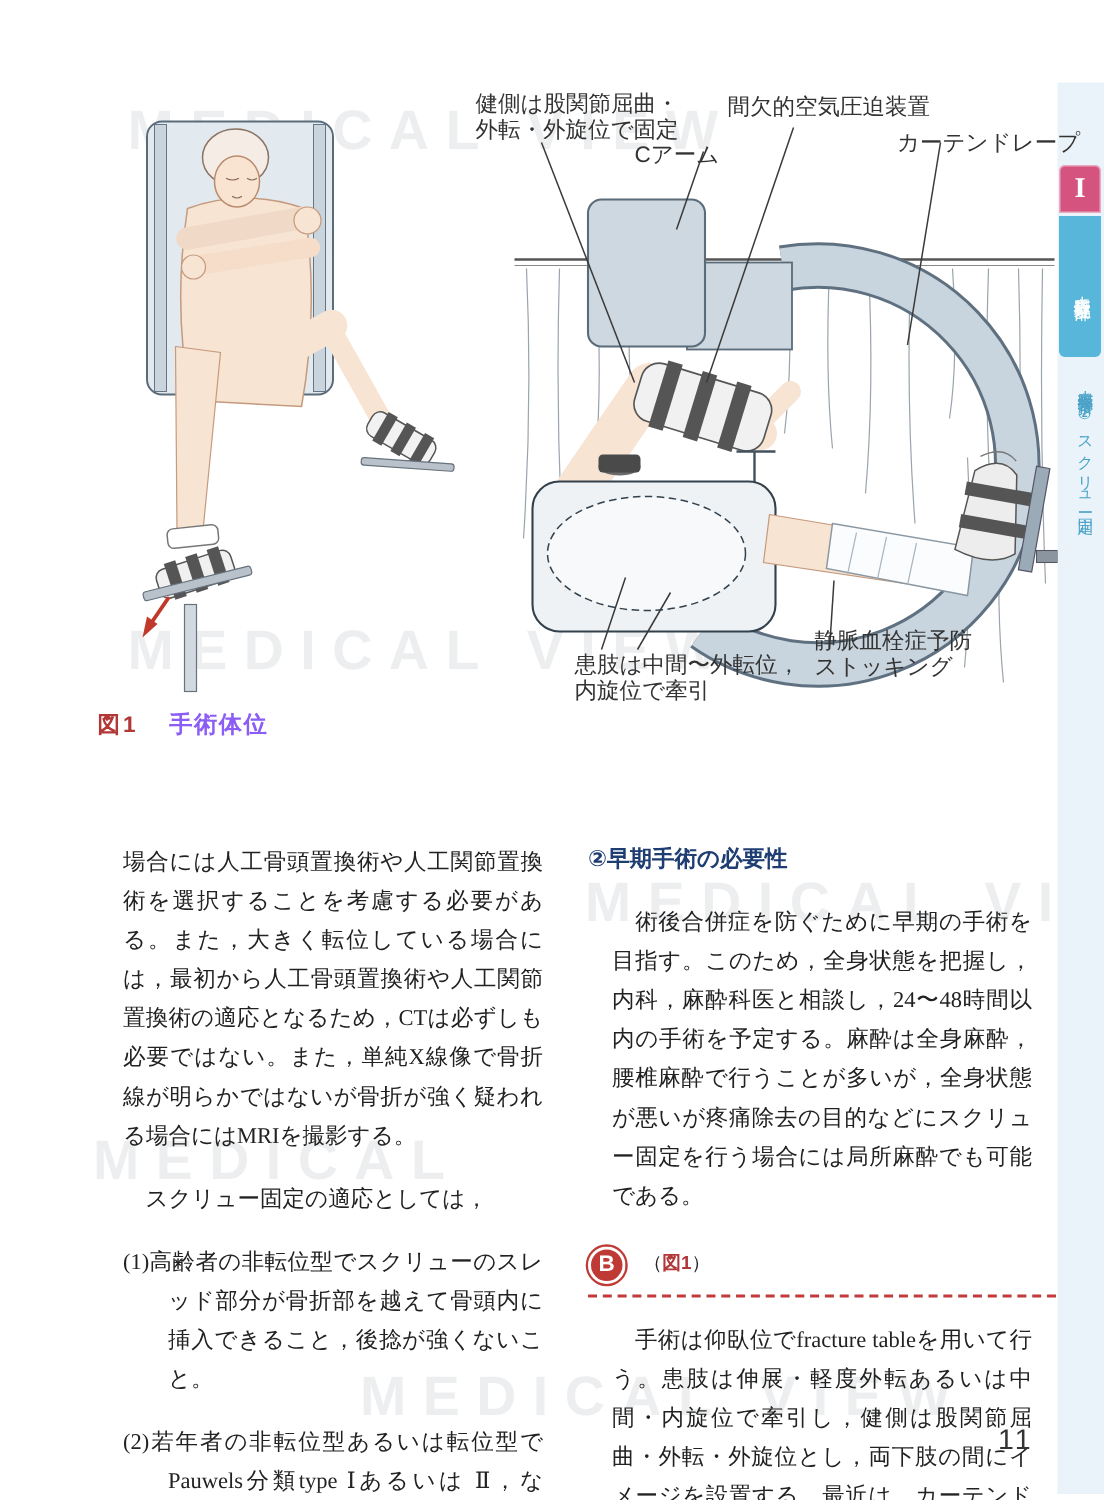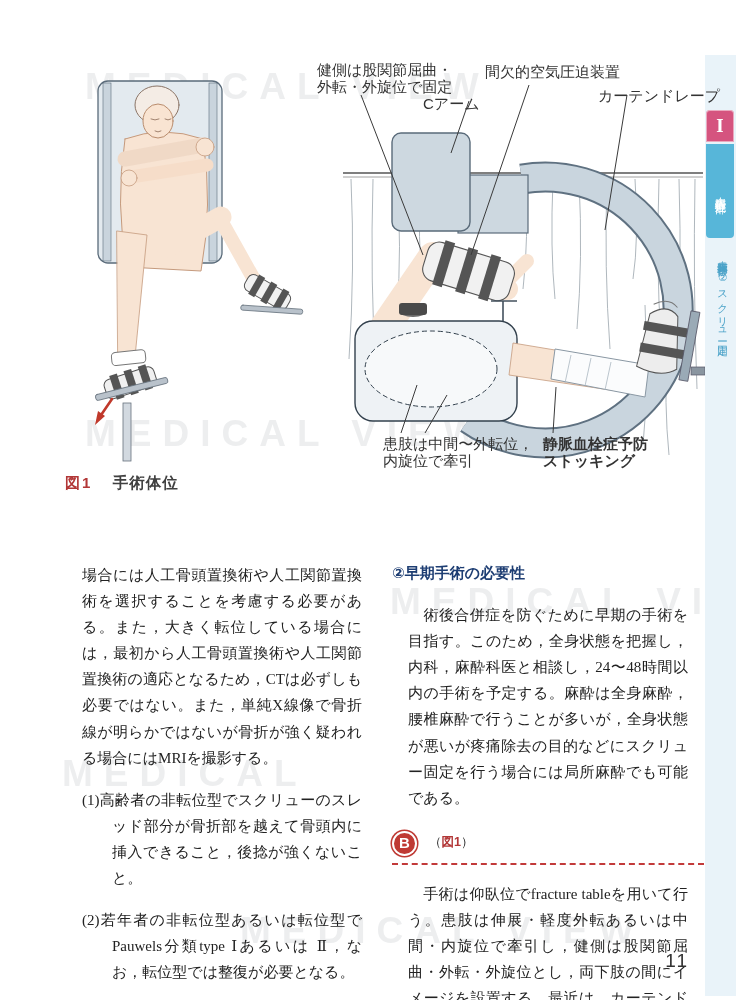--- a/index.html
+++ b/index.html
@@ -20,21 +20,21 @@
   .region-tab span{writing-mode:vertical-rl;text-orientation:upright;color:#fff;
             font-family:"Liberation Sans","DejaVu Sans",sans-serif;font-size:11.5px;letter-spacing:1px;}
   .side-section{position:absolute;top:252px;right:9px;writing-mode:vertical-rl;text-orientation:upright;
             color:#4aa2c8;font-family:"Liberation Sans","DejaVu Sans",sans-serif;font-size:10.5px;letter-spacing:1px;}
   
   .figure{position:absolute;left:55px;top:55px;width:650px;height:460px;}
   .fig-label{position:absolute;font-family:"Liberation Sans","DejaVu Sans",sans-serif;
              font-size:15px;color:#333;line-height:17px;white-space:nowrap;}
   .fig-caption{position:absolute;left:10px;top:418px;font-family:"Liberation Sans","DejaVu Sans",sans-serif;}
   .fig-caption .tag{color:#b23737;font-weight:bold;font-size:15px;letter-spacing:2px;}
-  .fig-caption .ttl{color:#404040;font-weight:bold;font-size:15.5px;margin-left:16px;letter-spacing:1px;}
+  .fig-caption .ttl{color:#8b5cf6;font-weight:bold;font-size:15.5px;margin-left:16px;letter-spacing:1px;}
   
   .col{position:absolute;top:546px;width:312px;font-size:15px;line-height:1.74;text-align:justify;}
   .col-left{left:66px;}
   .col-right{left:392px;}
   .col p{margin:16px;}
   .list-item{margin-left:2px;padding-left:30px;text-indent:-30px;}
   .sub-head{font-family:"Liberation Sans","DejaVu Sans",sans-serif;color:#1e3e73;font-weight:bold;
             font-size:15px;margin:14px 0 12px 0;}
   .sec-head{margin-top:20px;margin-bottom:8px;border-bottom:2px dashed #c23a3a;padding-bottom:7px;
             display:flex;align-items:center;font-family:"Liberation Sans","DejaVu Sans",sans-serif;}
@@ -182,32 +182,33 @@
     <div>健側は股関節屈曲・</div>
     <div>外転・外旋位で固定</div>
   </div>
   <div class="fig-label" style="left:430px;top:8px;">間欠的空気圧迫装置</div>
   <div class="fig-label" style="left:368px;top:40px;">Cアーム</div>
   <div class="fig-label" style="left:543px;top:32px;">カーテンドレープ</div>
   <div class="fig-label" style="left:328px;top:380px;">
     <div>患肢は中間〜外転位，</div>
     <div>内旋位で牽引</div>
   </div>
-  <div class="fig-label" style="left:488px;top:380px;font-weight:bold;">
+  <div class="fig-label" style="left:488px;top:364px;">
     <div>静脈血栓症予防</div>
     <div>ストッキング</div>
   </div>
   <div class="fig-caption">
     <span class="tag">図1</span>
     <span class="ttl">手術体位</span>
   </div>
 </div>
 
 <div class="col col-left">
   <p>場合には人工骨頭置換術や人工関節置換術を選択することを考慮する必要がある。また，大きく転位している場合には，最初から人工骨頭置換術や人工関節置換術の適応となるため，CTは必ずしも必要ではない。また，単純X線像で骨折線が明らかではないが骨折が強く疑われる場合にはMRIを撮影する。</p>
+  <p>　スクリュー固定の適応としては，</p>
   <p class="list-item">(1)高齢者の非転位型でスクリューのスレッド部分が骨折部を越えて骨頭内に挿入できること，後捻が強くないこと。</p>
   <p class="list-item">(2)若年者の非転位型あるいは転位型でPauwels分類type Ⅰあるいは Ⅱ，なお，転位型では整復が必要となる。</p>
   <p>などが挙げられる。</p>
 </div>
 
 <div class="col col-right">
   <div class="sub-head">②早期手術の必要性</div>
   <p>　術後合併症を防ぐために早期の手術を目指す。このため，全身状態を把握し，内科，麻酔科医と相談し，24〜48時間以内の手術を予定する。麻酔は全身麻酔，腰椎麻酔で行うことが多いが，全身状態が悪いが疼痛除去の目的などにスクリュー固定を行う場合には局所麻酔でも可能である。</p>
   <div class="sec-head">
     <div class="sec-badge">B</div>

